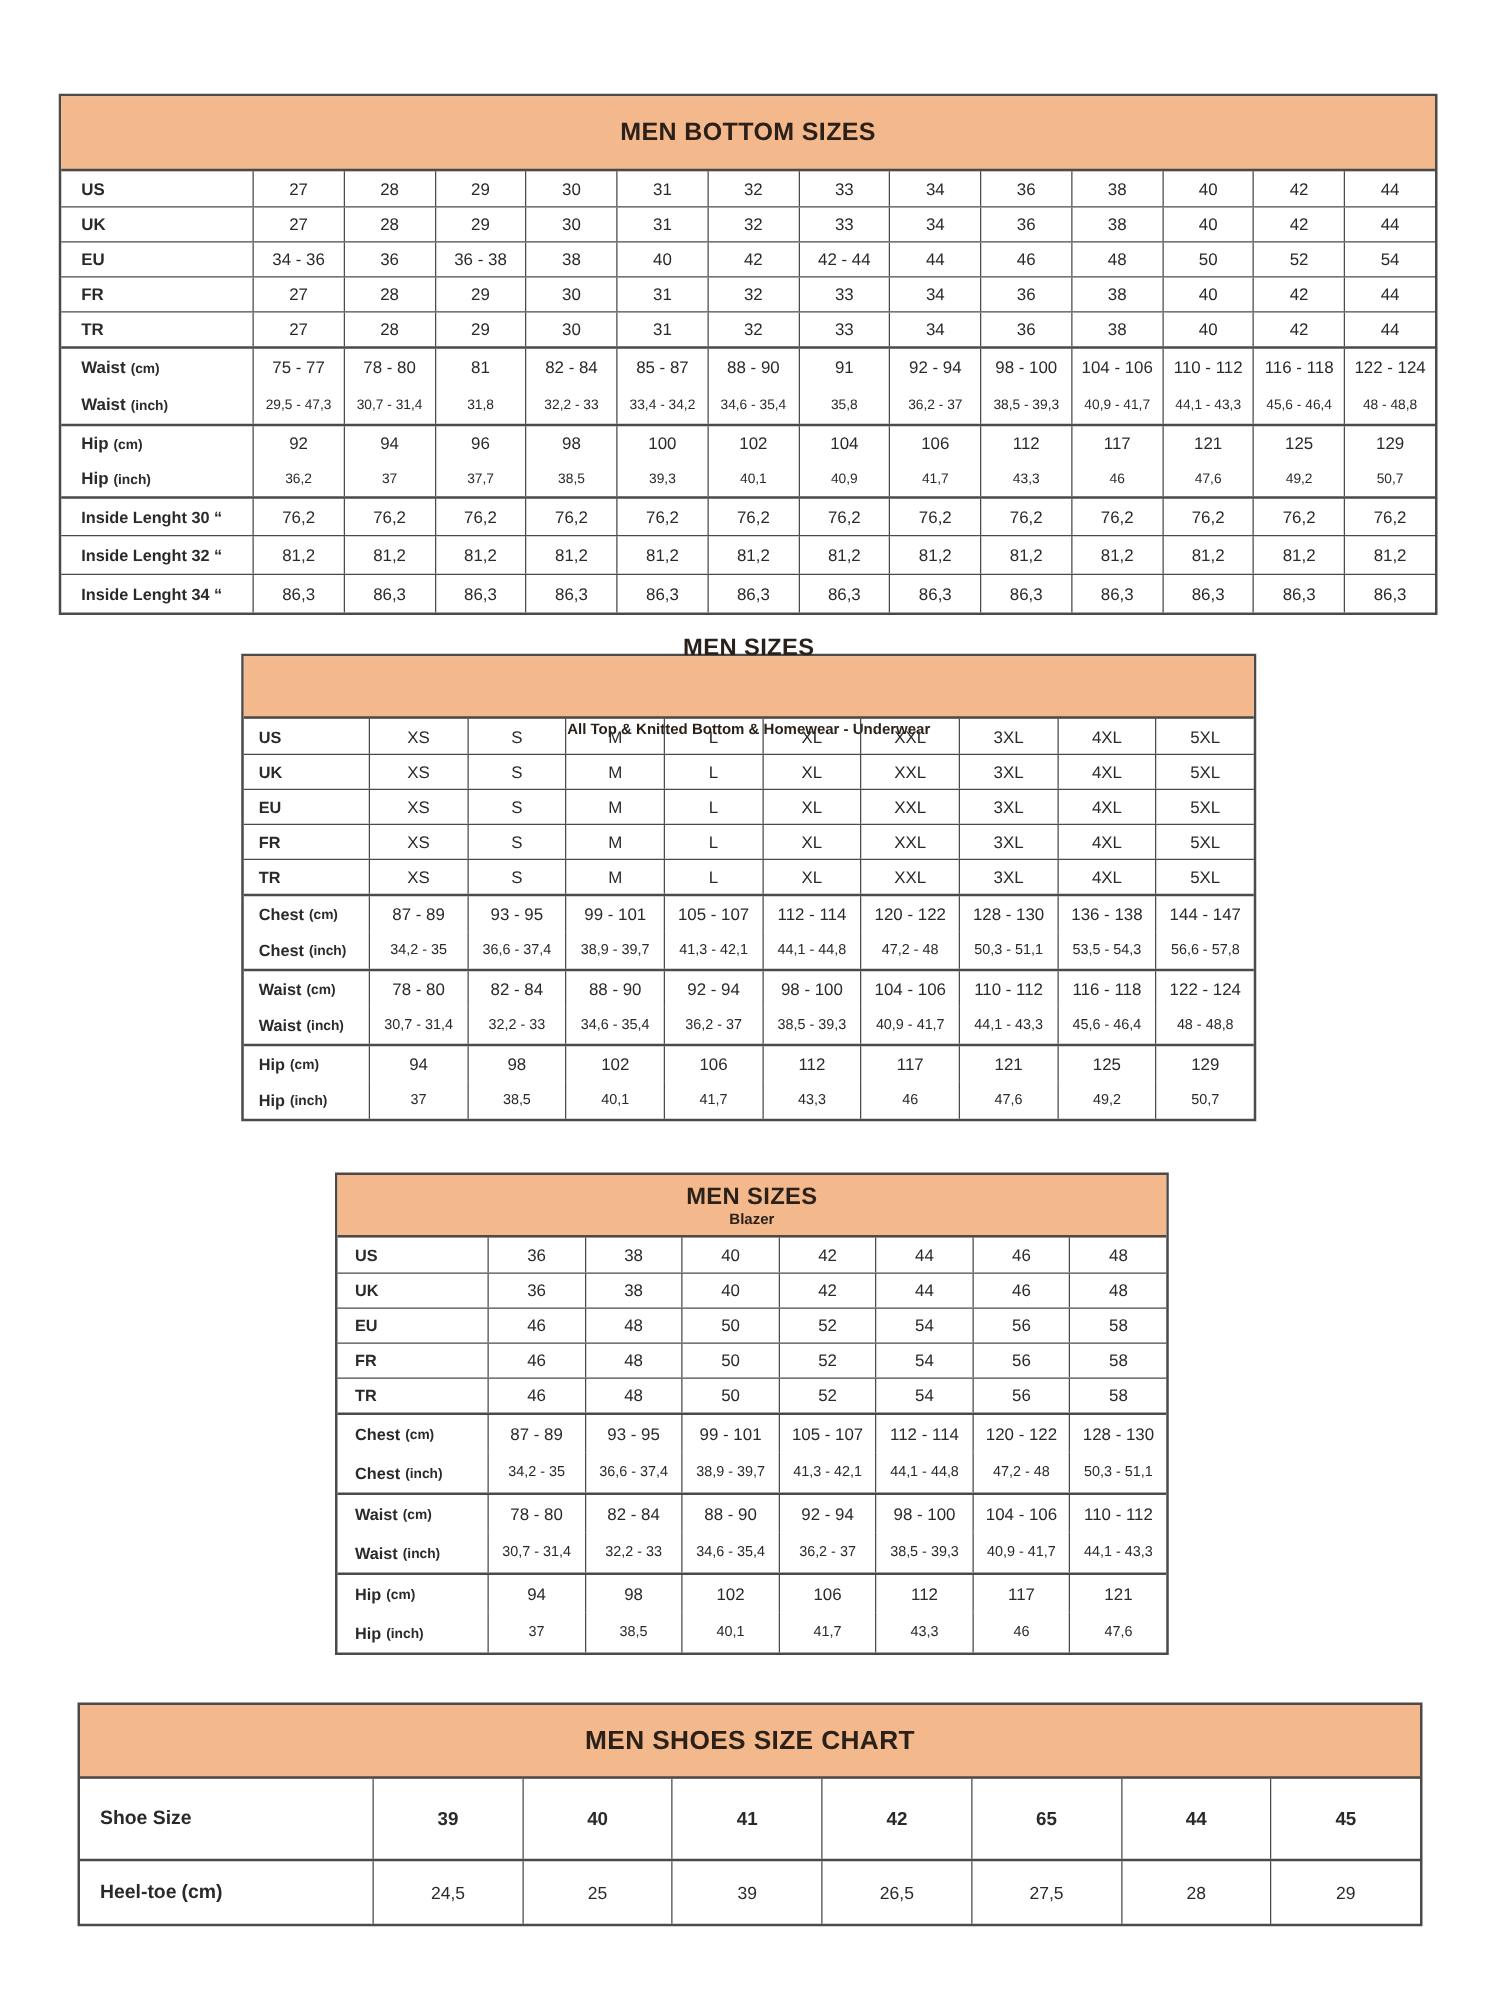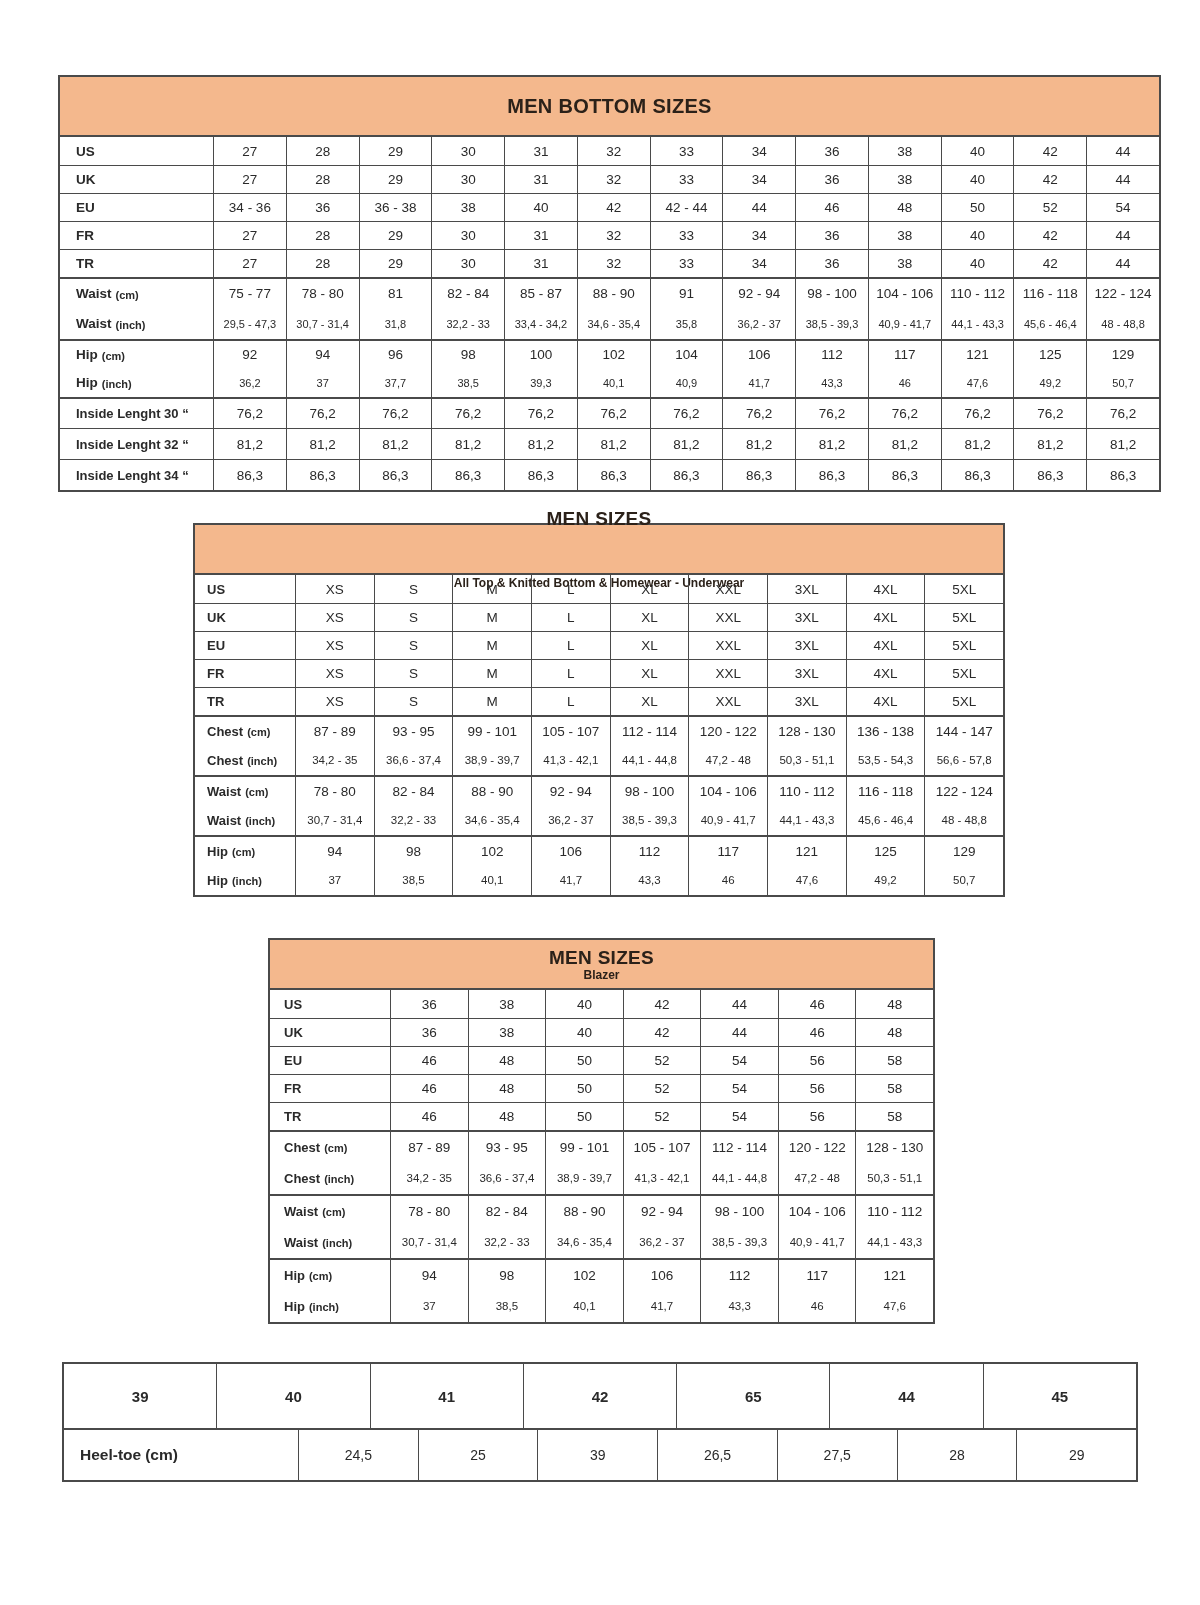--- a/index.html
+++ b/index.html
@@ -26,21 +26,21 @@
   .trow.rdiv{border-top:1px solid var(--border);}
   .cell{display:flex;align-items:center;justify-content:center;overflow:hidden;white-space:nowrap;}
   .cell+.cell{border-left:1px solid var(--border);}
   .cell.label{justify-content:flex-start;padding-left:16px;font-weight:700;}
   .cell.label .unit{font-weight:700;font-size:11px;margin-left:4px;position:relative;top:1px;}
   .cell.val{flex:1 1 0;font-size:13.5px;}
   .trow.small .cell.val{font-size:11.5px;}
   .trow.strong .cell.val{font-weight:700;}
 
   
-  .t1{left:58px;top:75px;width:1103px;}
+  .t1{left:47px;top:75px;width:1103px;}
   .t1 .thead{height:60px;}
   .t1 .ttitle{font-size:20px;}
   .t1 .cell.label{width:153px;font-size:13.5px;}
   .t1 .trow{height:28px;}
   .t1 .trow.g1{height:31px;}
   .t1 .trow.g2{height:29px;}
   .t1 .trow.g3{height:31px;}
   .t1 .trow.small .cell.val{font-size:11px;}
   .t1 .trow.g3 .cell.label{font-size:13px;}
 
@@ -616,22 +616,28 @@
           <div class="cell val">40,1</div>
           <div class="cell val">41,7</div>
           <div class="cell val">43,3</div>
           <div class="cell val">46</div>
           <div class="cell val">47,6</div>
         </div>
       </div>
   </section>
 
   <section class="size-table t4">
+    <div class="thead">
+      <div class="ttitle">MEN SHOES SIZE CHART</div>
+    </div>
     <div class="tbody">
         <div class="trow g0 strong">
+          <div class="cell label">
+            <span>Shoe Size</span>
+          </div>
           <div class="cell val">39</div>
           <div class="cell val">40</div>
           <div class="cell val">41</div>
           <div class="cell val">42</div>
           <div class="cell val">65</div>
           <div class="cell val">44</div>
           <div class="cell val">45</div>
         </div>
         <div class="trow g1 gstart">
           <div class="cell label">

